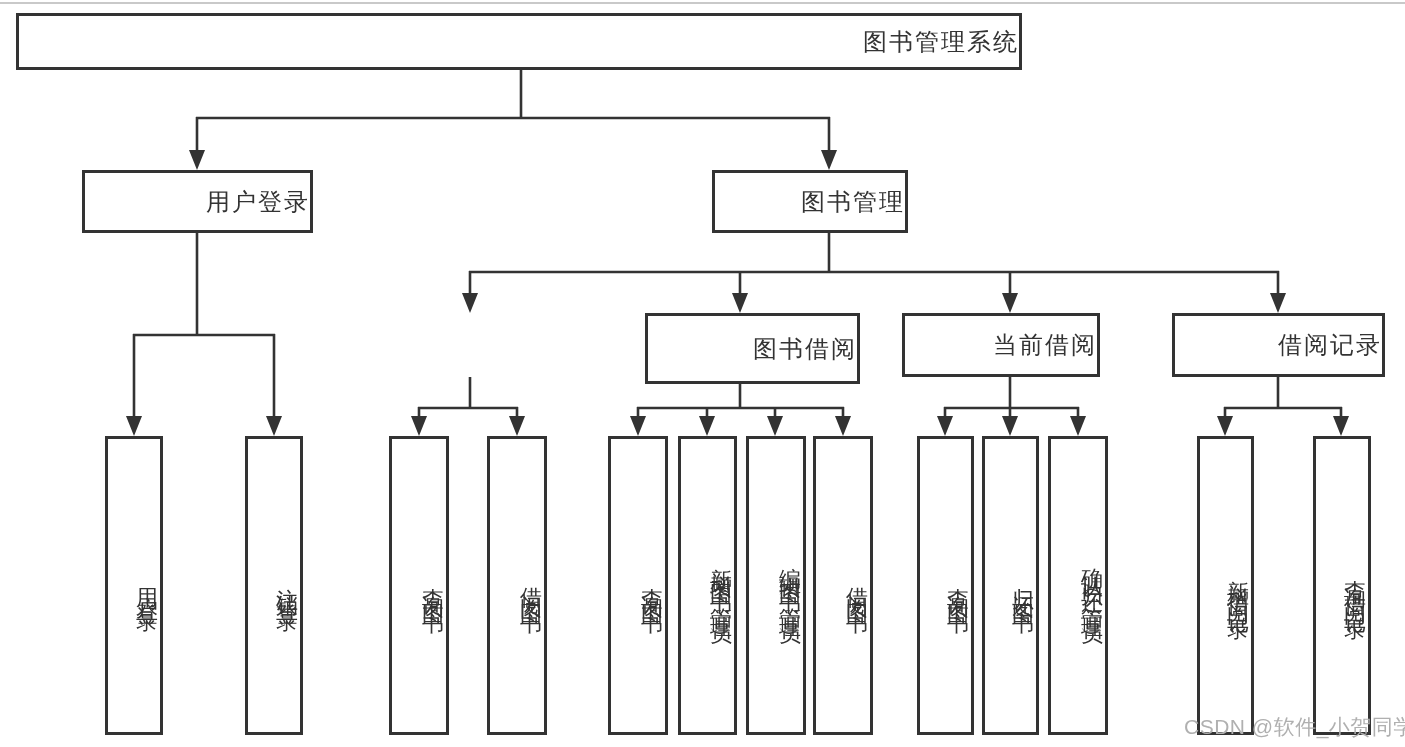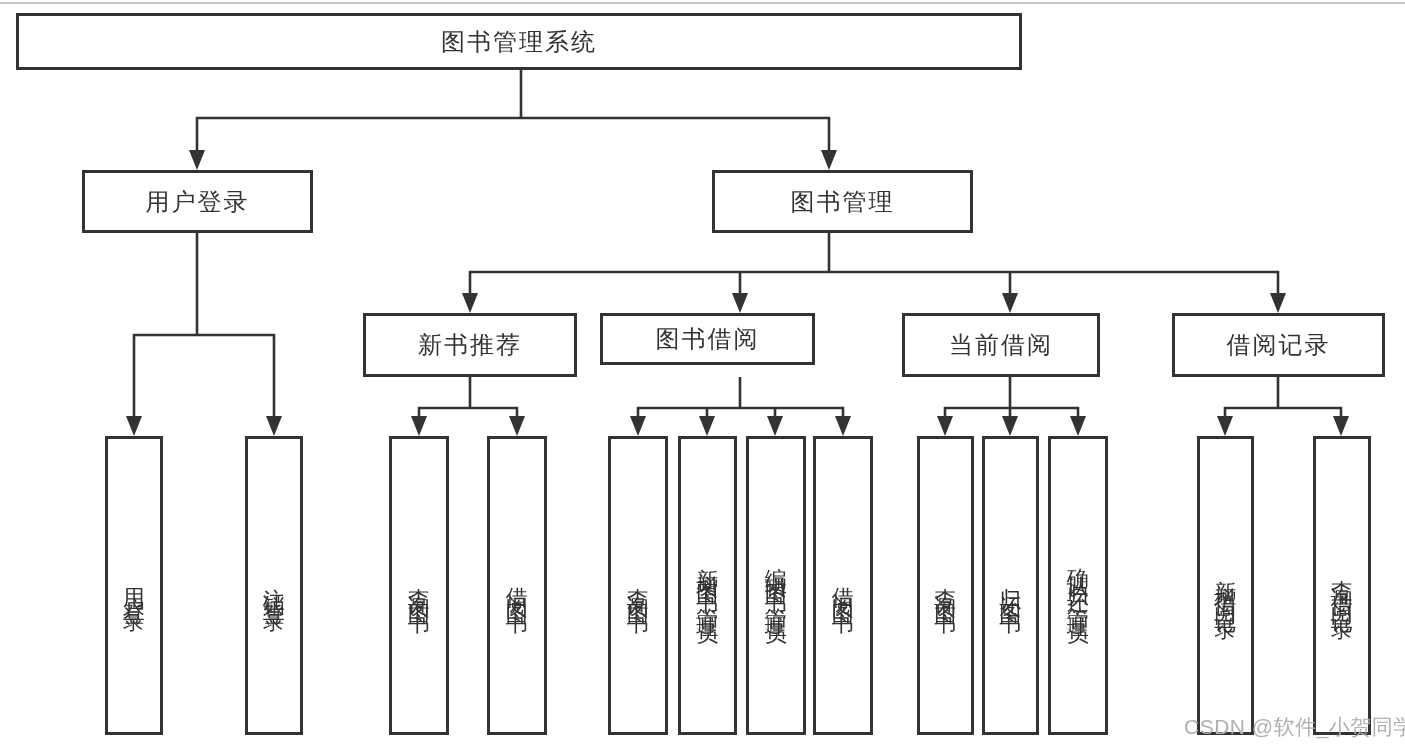--- a/index.html
+++ b/index.html
@@ -31,21 +31,21 @@
   }
   .connectors line { stroke: #333333; stroke-width: 2.6; }
   .connectors polygon { fill: #333333; }
   .box {
     position: absolute;
     box-sizing: border-box;
     background: #ffffff;
     border: 3px solid #333333;
     display: flex;
     align-items: center;
-    justify-content: center;
+    justify-content: flex-end;
   }
   .hlabel {
     font-size: 24px;
     letter-spacing: 2px;
     color: #333333;
     white-space: nowrap;
   }
   .vlabel {
     writing-mode: vertical-rl;
     text-orientation: mixed;
@@ -134,28 +134,25 @@
     <polygon points="1333,416 1349,416 1341,436"></polygon>
   </svg>
 
   <div class="box" style="left:16px;top:13px;width:1006px;height:57px">
     <span class="hlabel">图书管理系统</span>
   </div>
 
   <div class="box" style="left:82px;top:170px;width:231px;height:63px">
     <span class="hlabel">用户登录</span>
   </div>
-  <div class="box" style="left:712px;top:170px;width:261px;height:63px">
+  <div class="box" style="left:712px;top:170px;width:196px;height:63px">
     <span class="hlabel">图书管理</span>
   </div>
 
-  <div class="box" style="left:363px;top:313px;width:214px;height:64px">
-    <span class="hlabel">新书推荐</span>
-  </div>
-  <div class="box" style="left:600px;top:313px;width:215px;height:52px">
+  <div class="box" style="left:645px;top:313px;width:215px;height:71px">
     <span class="hlabel">图书借阅</span>
   </div>
   <div class="box" style="left:902px;top:313px;width:198px;height:64px">
     <span class="hlabel">当前借阅</span>
   </div>
   <div class="box" style="left:1172px;top:313px;width:213px;height:64px">
     <span class="hlabel">借阅记录</span>
   </div>
 
   <div class="box" style="left:105px;top:436px;width:58px;height:299px">

